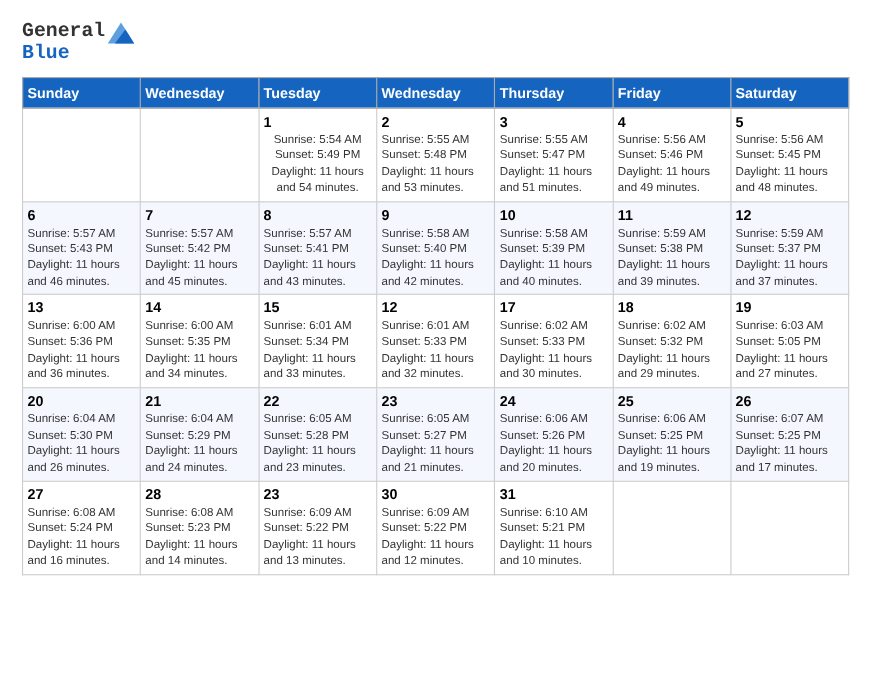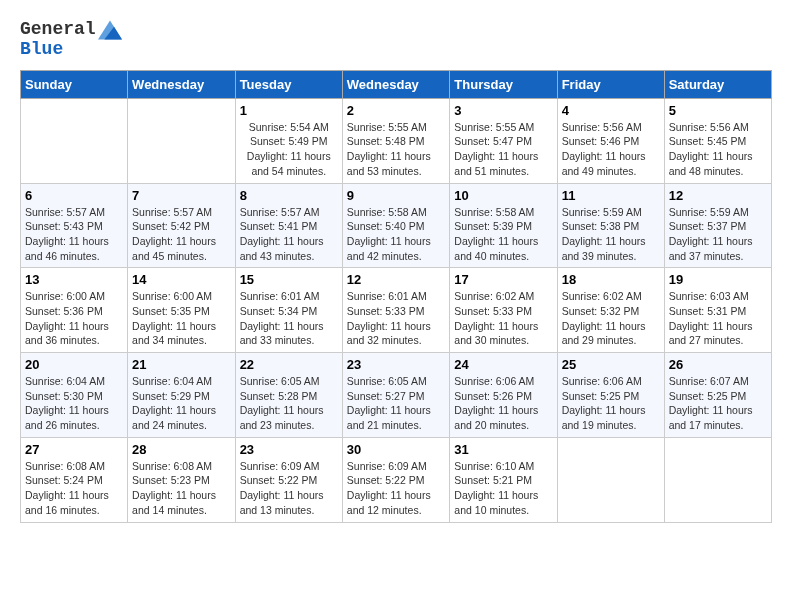--- a/index.html
+++ b/index.html
@@ -228,21 +228,21 @@
         </td>
         <td>
           <span class="day-num">18</span>
           <div class="day-info" style="white-space: pre-line;">Sunrise: 6:02 AM
 Sunset: 5:32 PM
 Daylight: 11 hours and 29 minutes.</div>
         </td>
         <td>
           <span class="day-num">19</span>
           <div class="day-info" style="white-space: pre-line;">Sunrise: 6:03 AM
-Sunset: 5:31 PM
+Sunset: 5:05 PM
 Daylight: 11 hours and 27 minutes.</div>
         </td>
       </tr>
       <tr>
         <td>
           <span class="day-num">20</span>
           <div class="day-info" style="white-space: pre-line;">Sunrise: 6:04 AM
 Sunset: 5:30 PM
 Daylight: 11 hours and 26 minutes.</div>
         </td>

